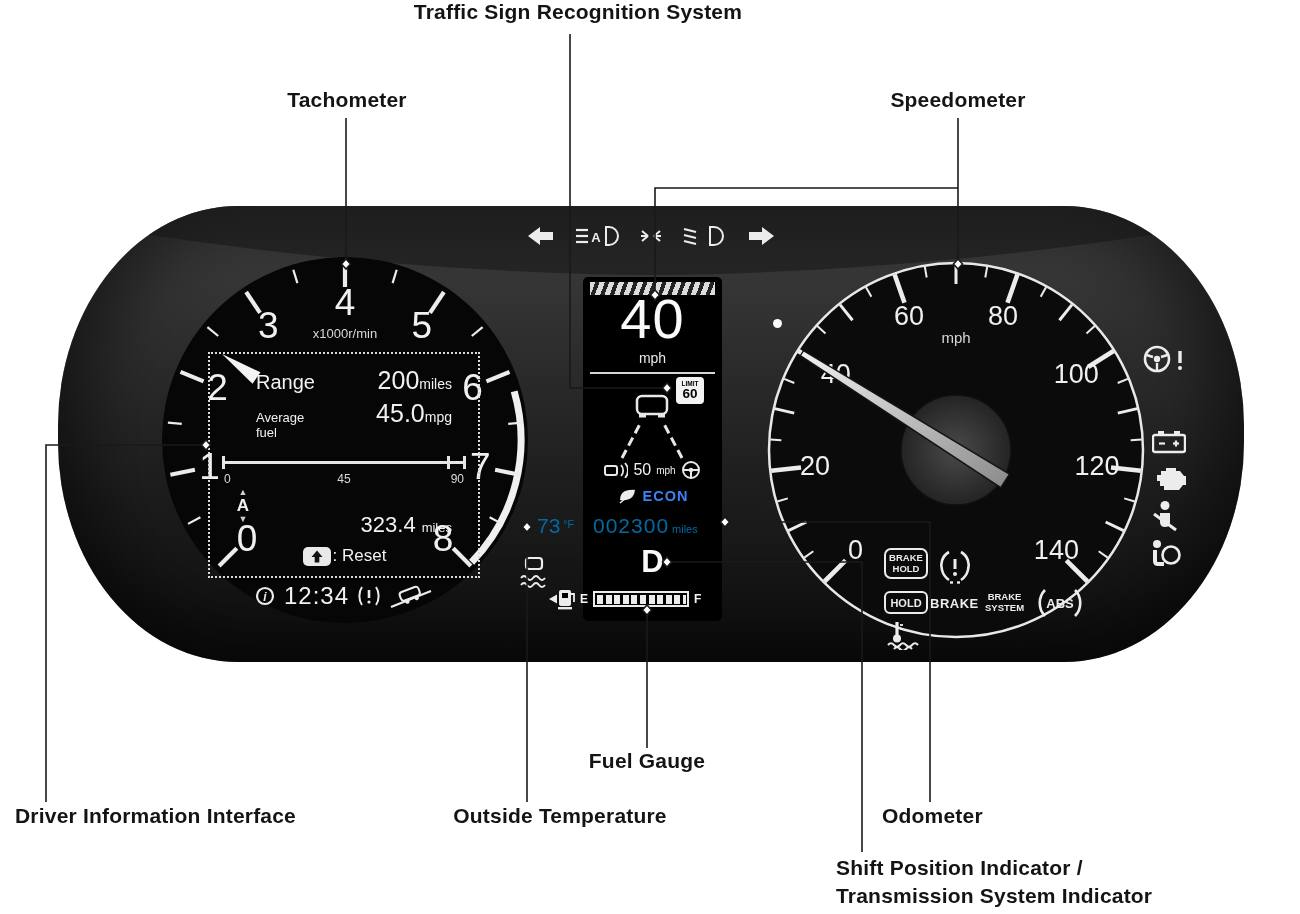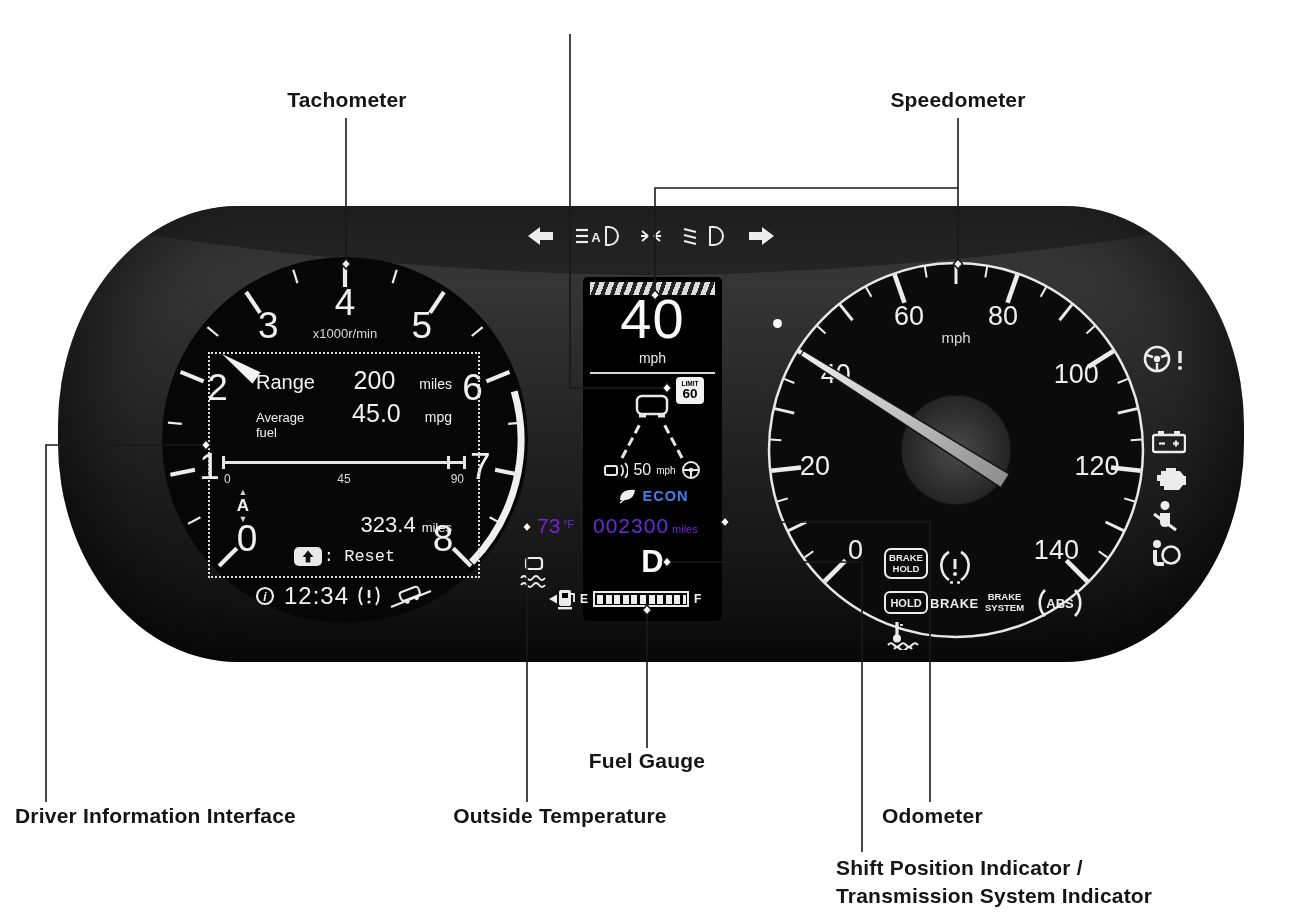--- a/index.html
+++ b/index.html
@@ -16,53 +16,53 @@
     box-shadow:inset 0 0 70px 24px rgba(0,0,0,.55);overflow:hidden;}
   
   .topicons{position:absolute;left:528px;top:221px;width:246px;height:30px;display:flex;align-items:center;justify-content:space-between;z-index:5;}
   
   .dii{position:absolute;left:208px;top:352px;width:272px;height:226px;border:2px dotted #dcdcdc;box-sizing:border-box;color:#f1f1f1;z-index:6;}
   .dii-row{display:flex;justify-content:space-between;align-items:baseline;padding:0 26px 0 46px;}
   .dii-r1{margin-top:12px;}
   .dii-r2{margin-top:4px;}
   .lab20{font-size:20px;}
   .lab13{font-size:13px;line-height:1.15;}
-  .vgroup{display:flex;align-items:baseline;gap:24px;}
+  .vgroup{display:flex;align-items:baseline;gap:0;}
   .val25{font-size:25px;}
   .unit14{font-size:14px;}
   .dii-scale{position:relative;margin:15px 12px 0;height:32px;}
   .scale-bar{position:absolute;left:0;right:0;top:5px;height:3px;background:#e6e6e6;}
   .cap{position:absolute;top:0;width:3px;height:13px;background:#e6e6e6;}
   .scale-lbl{position:absolute;top:16px;font-size:12px;color:#d9d9d9;}
   .dii-trip{position:relative;height:56px;}
   .trip-sel{position:absolute;left:20px;top:0;width:26px;text-align:center;line-height:1.05;}
   .tri{font-size:9px;color:#cfcfcf;}
   .selA{font-size:17px;font-weight:bold;}
   .trip-val{position:absolute;right:26px;top:24px;display:flex;align-items:baseline;gap:6px;}
   .val22{font-size:22px;}
   .unit13{font-size:13px;}
-  .dii-reset{display:flex;align-items:center;justify-content:center;gap:1px;margin-top:2px;font-size:17px;font-family:Liberation Mono, monospace;}
+  .dii-reset{display:flex;align-items:center;justify-content:center;gap:1px;margin-top:2px;font-size:17px;}
   .dii-time{position:absolute;left:208px;top:582px;width:272px;display:flex;align-items:center;justify-content:center;gap:9px;color:#f1f1f1;z-index:6;}
   .clock{font-size:24px;letter-spacing:1px;}
   
   .center-display{position:absolute;left:583px;top:277px;width:139px;height:344px;background:#000;border-radius:5px;z-index:5;}
   .cd-hatch{position:absolute;left:7px;top:5px;right:7px;height:13px;background:repeating-linear-gradient(110deg,#dcdcdc 0 5px,#232323 5px 9px);}
   .cd-speed{position:absolute;top:14px;left:0;width:100%;text-align:center;font-size:56px;color:#fafafa;letter-spacing:1px;line-height:1;}
   .cd-speed-unit{position:absolute;top:73px;left:0;width:100%;text-align:center;font-size:14px;color:#e8e8e8;}
   .cd-divider{position:absolute;top:95px;left:7px;right:7px;height:2px;background:#d6d6d6;}
   .cd-limit{position:absolute;left:93px;top:100px;width:28px;height:27px;background:#f3f3f3;border-radius:4px;color:#000;text-align:center;}
   .cd-limit-label{font-size:6.5px;font-weight:bold;margin-top:3px;}
   .cd-limit-value{font-size:13.5px;font-weight:bold;line-height:1;}
   .cd-acc{position:absolute;left:17px;top:117px;}
   .cd-set{position:absolute;top:183px;left:0;width:100%;display:flex;align-items:center;justify-content:center;gap:5px;color:#f0f0f0;}
   .set-num{font-size:16px;}
   .set-unit{font-size:10px;}
   .cd-econ{position:absolute;top:210px;left:0;width:100%;display:flex;align-items:center;justify-content:center;gap:6px;color:#3b82f6;font-size:14.5px;font-weight:bold;letter-spacing:1px;}
   
-  .temp-odo{position:absolute;left:537px;top:514px;display:flex;align-items:baseline;gap:3px;color:#6d28d9;z-index:7;}
+  .temp-odo{position:absolute;left:537px;top:514px;display:flex;align-items:baseline;gap:3px;color:#0369a1;z-index:7;}
   .to-big{font-size:21px;}
   .to-sup{font-size:10.5px;position:relative;top:-5px;}
   .to-gap{display:inline-block;width:13px;}
   .to-odo{letter-spacing:1px;}
   .to-small{font-size:11px;}
   .shift-ind{position:absolute;left:583px;top:544px;width:139px;text-align:center;color:#fafafa;font-size:31px;font-weight:bold;z-index:7;}
   .fuel-row{position:absolute;left:549px;top:588px;display:flex;align-items:center;gap:5px;color:#f1f1f1;z-index:7;}
   .fuel-ef{font-size:12px;font-weight:bold;}
   .fuel-bar{width:96px;height:16px;border:2px solid #ececec;box-sizing:border-box;padding:1.5px;background:#000;}
   .fuel-fill{height:100%;background:repeating-linear-gradient(90deg,#ececec 0 6px,#000 6px 8.6px);}
@@ -443,20 +443,21 @@
       <path d="M655 290 L659.5 295 L655 300 L650.5 295 Z"></path>
       <path d="M667 383 L671.5 388 L667 393 L662.5 388 Z"></path>
       <path d="M206 440 L210.5 445 L206 450 L201.5 445 Z"></path>
       <path d="M527 522 L531.5 527 L527 532 L522.5 527 Z"></path>
       <path d="M647 605 L651.5 610 L647 615 L642.5 610 Z"></path>
       <path d="M725 517 L729.5 522 L725 527 L720.5 522 Z"></path>
       <path d="M667 557 L671.5 562 L667 567 L662.5 562 Z"></path>
     </g>
   </svg>
 
+  <div class="callout centerx" style="left:578px;top:0">Traffic Sign Recognition System</div>
   <div class="callout centerx" style="left:347px;top:88px">Tachometer</div>
   <div class="callout centerx" style="left:958px;top:88px">Speedometer</div>
   <div class="callout" style="left:15px;top:804px">Driver Information Interface</div>
   <div class="callout centerx" style="left:560px;top:804px">Outside Temperature</div>
   <div class="callout centerx" style="left:647px;top:749px">Fuel Gauge</div>
   <div class="callout" style="left:882px;top:804px">Odometer</div>
   <div class="callout" style="left:836px;top:856px">Shift Position Indicator /</div>
   <div class="callout" style="left:836px;top:884px">Transmission System Indicator</div>
 
 </div>

